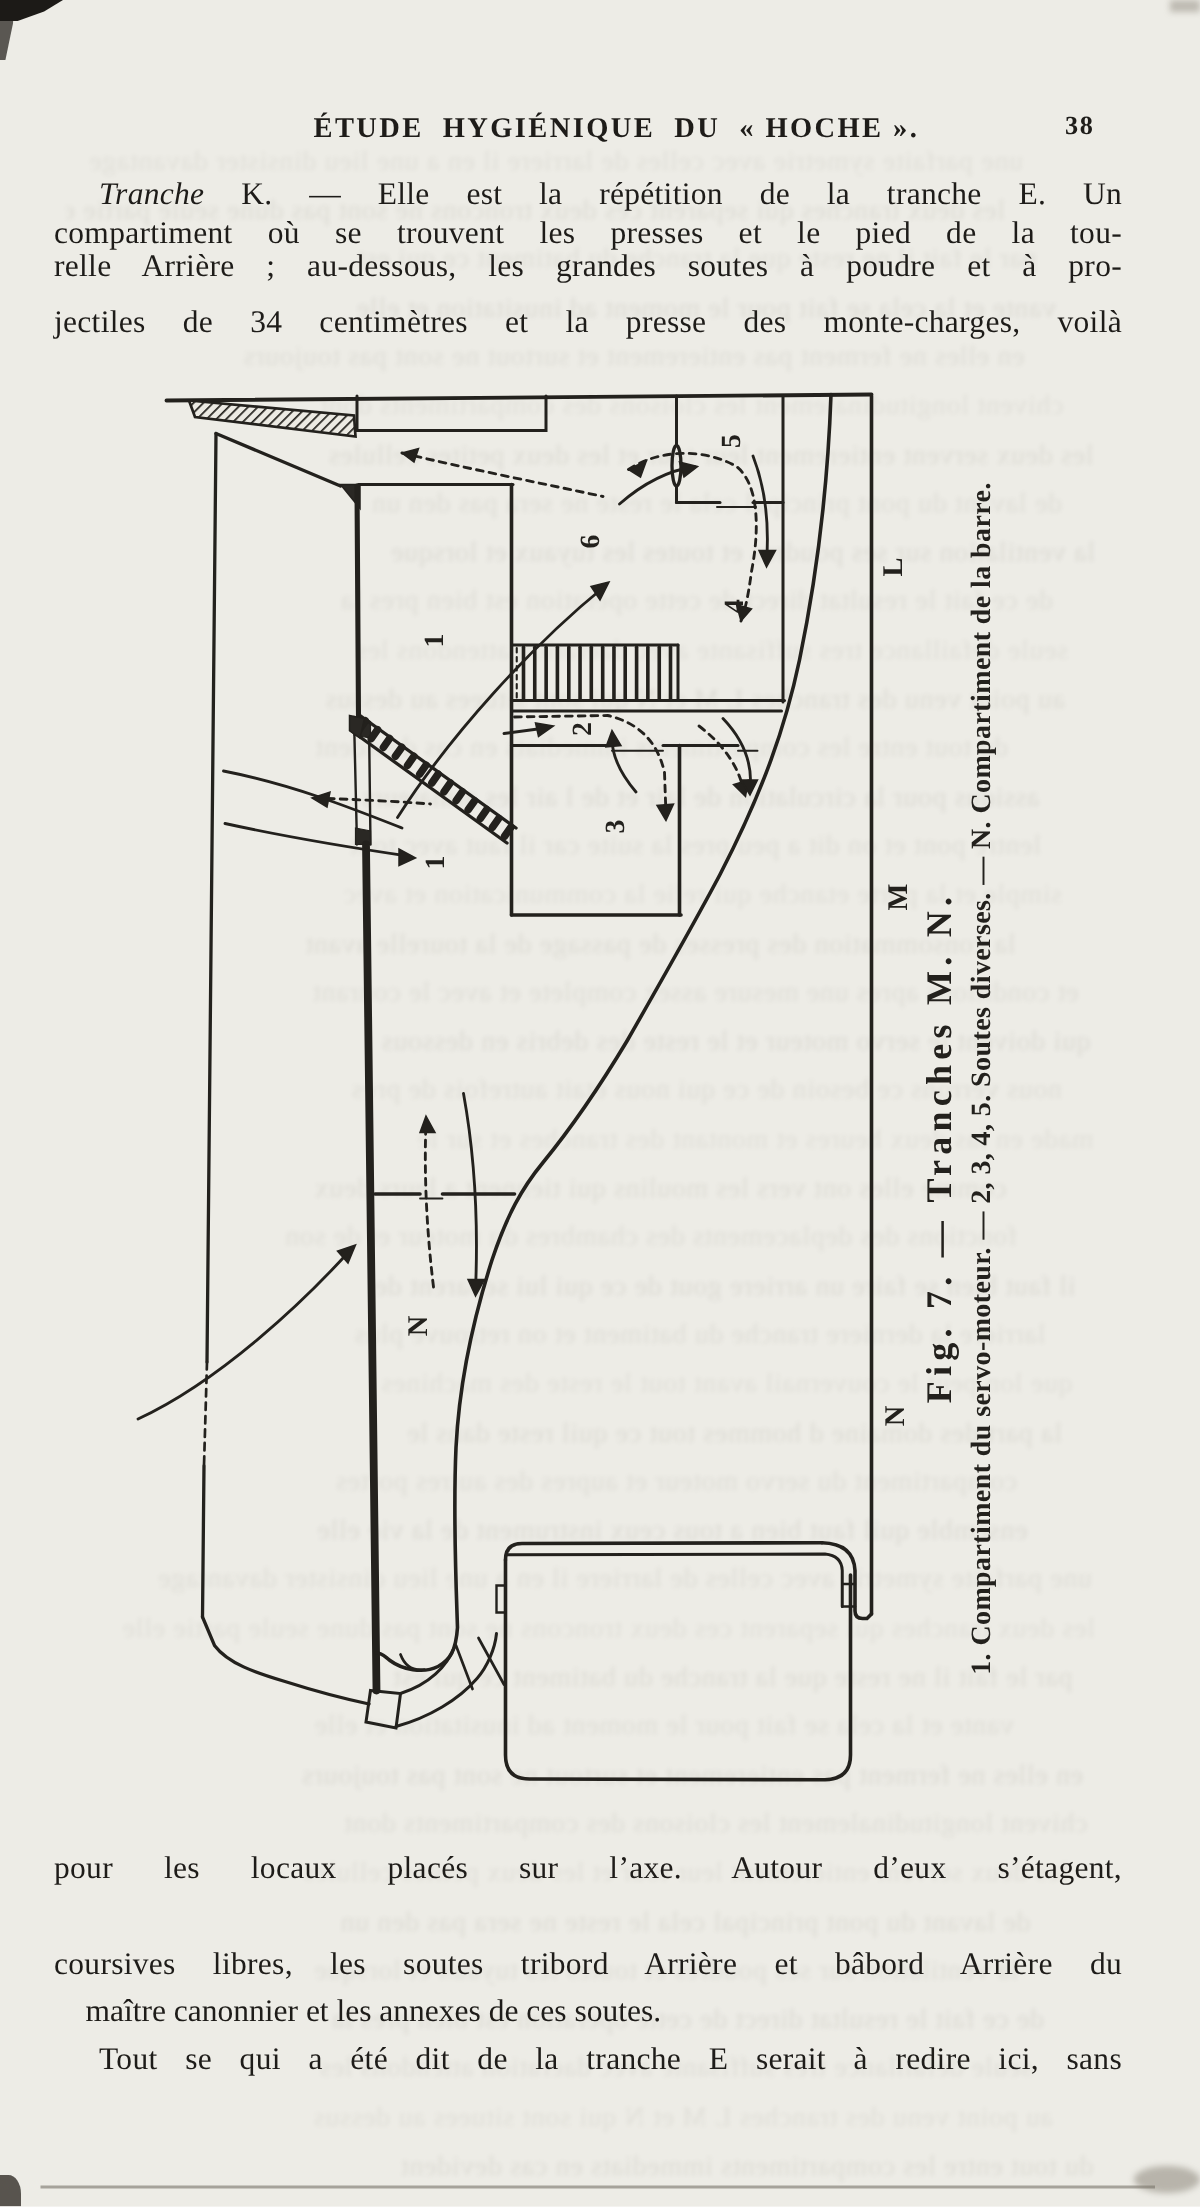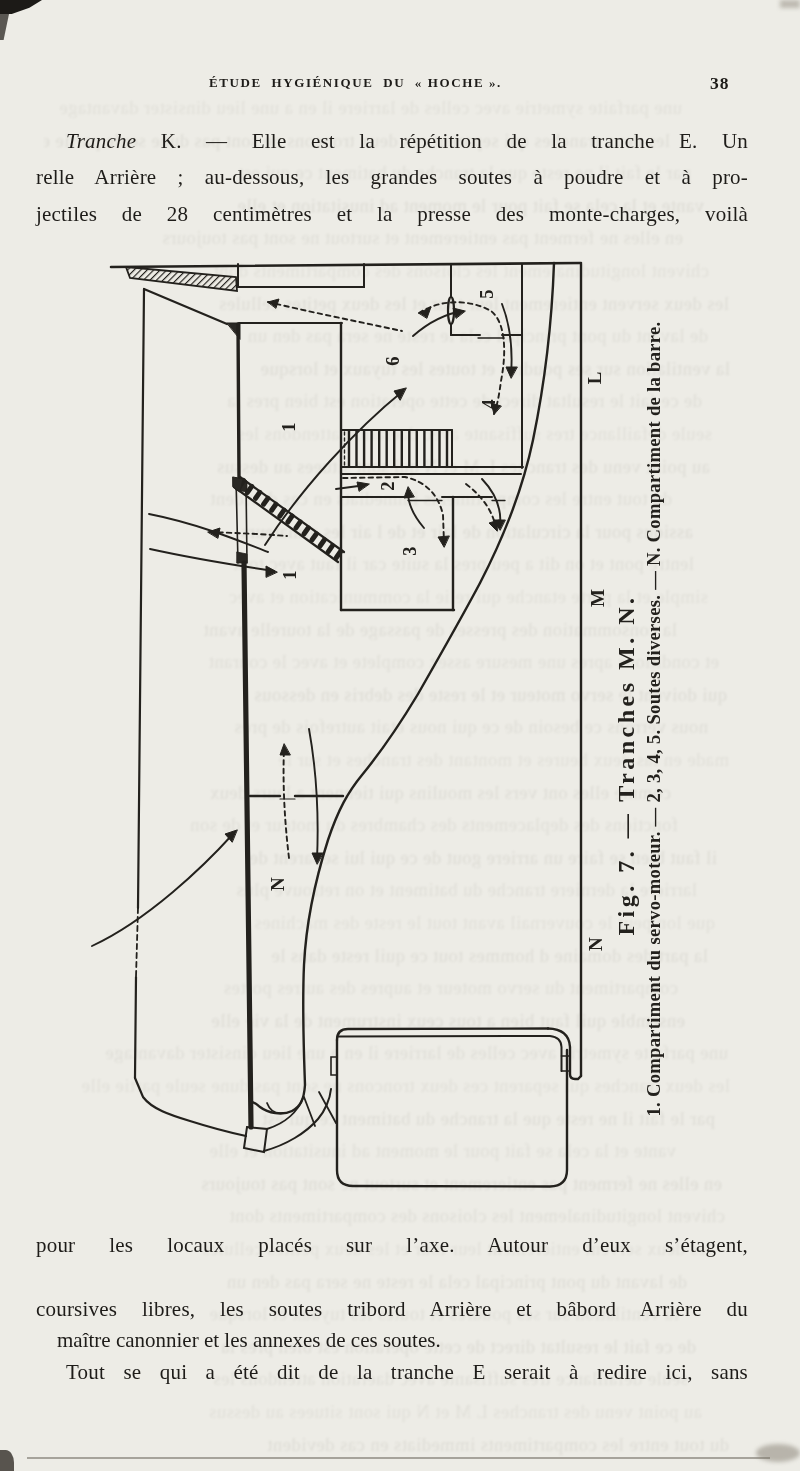--- a/index.html
+++ b/index.html
@@ -1,20 +1,20 @@
 <!DOCTYPE html>
 <html><head>
 <meta charset="utf-8">
 <style>
 html,body{margin:0;padding:0;}
 .page{position:relative;width:800px;height:1471px;background:#edece6;overflow:hidden;font-family:"Liberation Serif",serif;color:#1e1c19;}
 .g{position:absolute;white-space:nowrap;overflow:hidden;color:rgba(100,95,84,0.30);transform:scaleX(-1);filter:blur(1.3px);font-size:18.5px;letter-spacing:0.5px;}
 .ln{position:absolute;left:36px;width:712px;height:27px;line-height:27px;font-size:21px;text-align:justify;text-align-last:justify;letter-spacing:0.2px;}
 .lnl{position:absolute;left:36px;width:712px;height:27px;line-height:27px;font-size:21px;margin-left:21px;}
-.hdr{position:absolute;font-weight:bold;letter-spacing:1.6px;font-size:13px;}
+.hdr{position:absolute;font-weight:bold;letter-spacing:1.6px;font-size:19px;}
 </style>
 </head>
 <body>
 <div class="page">
 
 <div id="ghost">
 <div class="g" style="left:46px;top:98px;width:636px;opacity:0.30;">une parfaite symetrie avec celles de larriere il en a une lieu dinsister davantage</div>
 <div class="g" style="left:44px;top:131px;width:626px;opacity:0.38;">les deux tranches qui separent ces deux troncons ne sont pas dune seule partie elle</div>
 <div class="g" style="left:37px;top:163px;width:654px;opacity:0.33;">par le fait il ne reste que la tranche du batiment ce qui est</div>
 <div class="g" style="left:39px;top:196px;width:665px;opacity:0.40;">vante et la cela se fait pour le moment ad inusitation et elle</div>
@@ -55,26 +55,27 @@
 <div class="g" style="left:36px;top:1337px;width:660px;opacity:0.40;">de ce fait le resultat direct de cette operation est bien pres la</div>
 <div class="g" style="left:40px;top:1369px;width:648px;opacity:0.35;">seule defaillance tres suffisante avec daeration attendons les</div>
 <div class="g" style="left:43px;top:1402px;width:659px;opacity:0.30;">au point venu des tranches L M et N qui sont situees au dessus</div>
 <div class="g" style="left:51px;top:1435px;width:678px;opacity:0.38;">du tout entre les compartiments immediats en cas devident</div>
 </div>
 
 <div class="hdr" style="left:209px;top:75px;white-space:nowrap;">ÉTUDE&nbsp; HYGIÉNIQUE&nbsp; DU&nbsp; «&nbsp;HOCHE&nbsp;».</div>
 
 <div style="position:absolute;left:710px;top:73px;font-weight:bold;font-size:17.5px;letter-spacing:1px;">38</div>
 
-<div class="ln" style="top:128px;"><span style="display:inline-block;width:30px;"></span><i>Tranche</i> K. — Elle est la répétition de la tranche E. Un</div>
-
+<div class="ln" style="top:116px;"><span style="display:inline-block;width:30px;"></span><i>Tranche</i> K. — Elle est la répétition de la tranche E. Un</div>
+
+<div class="ln" style="top:142px;">compartiment où se trouvent les presses et le pied de la tou-</div>
 
 <div class="ln" style="top:164px;">relle Arrière&nbsp;; au-dessous, les grandes soutes à poudre et à pro-</div>
 
-<div class="ln" style="top:201px;">jectiles de 28 centimètres et la presse des monte-charges, voilà</div>
+<div class="ln" style="top:201px;">jectiles de 34 centimètres et la presse des monte-charges, voilà</div>
 
 <svg id="fig" width="800" height="1471" viewBox="0 0 800 1471" style="position:absolute;left:0;top:0;">
 <defs>
 <pattern id="hx" width="4.6" height="4.6" patternUnits="userSpaceOnUse" patternTransform="rotate(45)">
           <rect width="4.6" height="4.6" fill="#eceae3"></rect>
           <line x1="0" y1="0" x2="0" y2="4.6" stroke="#23211d" stroke-width="2.3"></line>
         </pattern>
 </defs>
 <g fill="none" stroke="#23211d" stroke-width="2.2" stroke-linecap="round">
 

